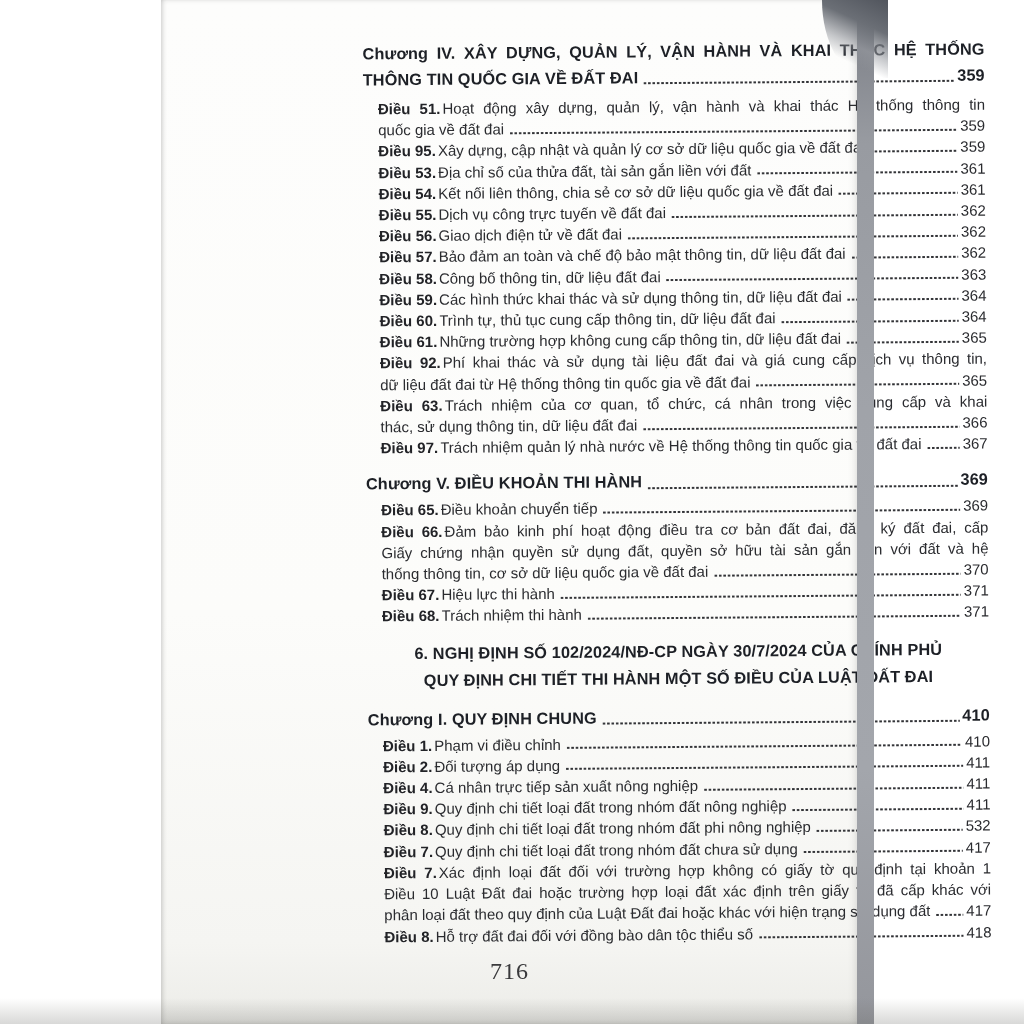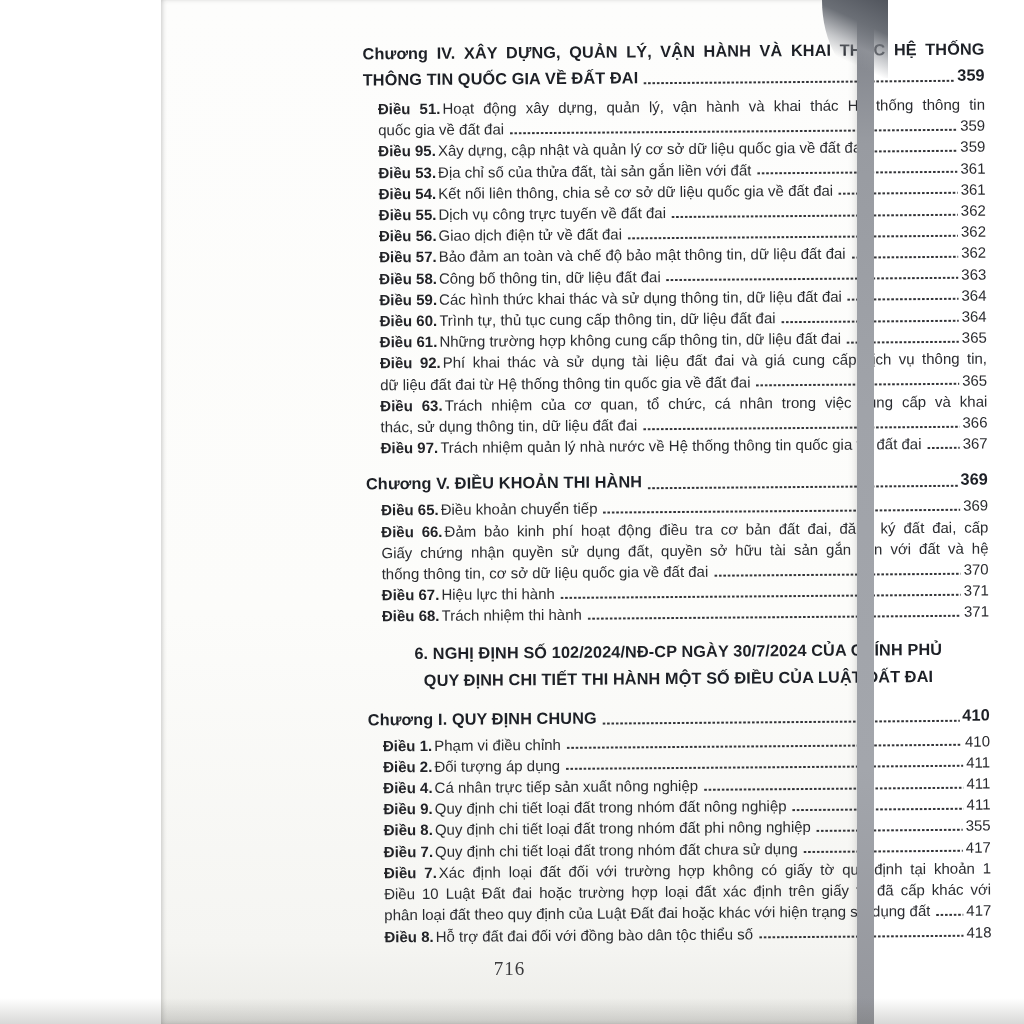--- a/index.html
+++ b/index.html
@@ -46,21 +46,21 @@
   .lbl{font-weight:700;margin-right:2px;color:#222327;}
   .leader{
     flex:1 1 12px;min-width:12px;align-self:flex-end;height:5px;margin:0 2px 4px 5px;
     background-image:radial-gradient(circle,#2f3034 1.02px,transparent 1.3px);
     background-size:4.4px 4.4px;background-repeat:repeat-x;background-position:left center;
   }
   .pg{margin-left:1px;}
   .b{font-weight:700;color:#1d2026;}
   .folio{
     position:absolute;left:161px;top:958px;width:697px;text-align:center;
-    font-family:"Liberation Serif", serif;font-size:19px;color:#3a3a3c;letter-spacing:1px;
+    font-family:"Liberation Serif", serif;font-size:24px;color:#3a3a3c;letter-spacing:1px;
   }
 </style>
 </head>
 <body>
 
 <div class="page">
   <div class="content">
       <div class="block chapter">
         <div class="line just"><span class="txt b">Chương IV. XÂY DỰNG, QUẢN LÝ, VẬN HÀNH VÀ KHAI THÁC HỆ THỐNG</span></div>
         <div class="line flexline">
@@ -262,21 +262,21 @@
           <span class="txt">Quy định chi tiết loại đất trong nhóm đất nông nghiệp</span>
           <span class="leader"></span>
           <span class="pg">411</span>
         </div>
       </div>
       <div class="block entry">
         <div class="line flexline">
           <b class="lbl">Điều 8.</b>
           <span class="txt">Quy định chi tiết loại đất trong nhóm đất phi nông nghiệp</span>
           <span class="leader"></span>
-          <span class="pg">355</span>
+          <span class="pg">532</span>
         </div>
       </div>
       <div class="block entry">
         <div class="line flexline">
           <b class="lbl">Điều 7.</b>
           <span class="txt">Quy định chi tiết loại đất trong nhóm đất chưa sử dụng</span>
           <span class="leader"></span>
           <span class="pg">417</span>
         </div>
       </div>

